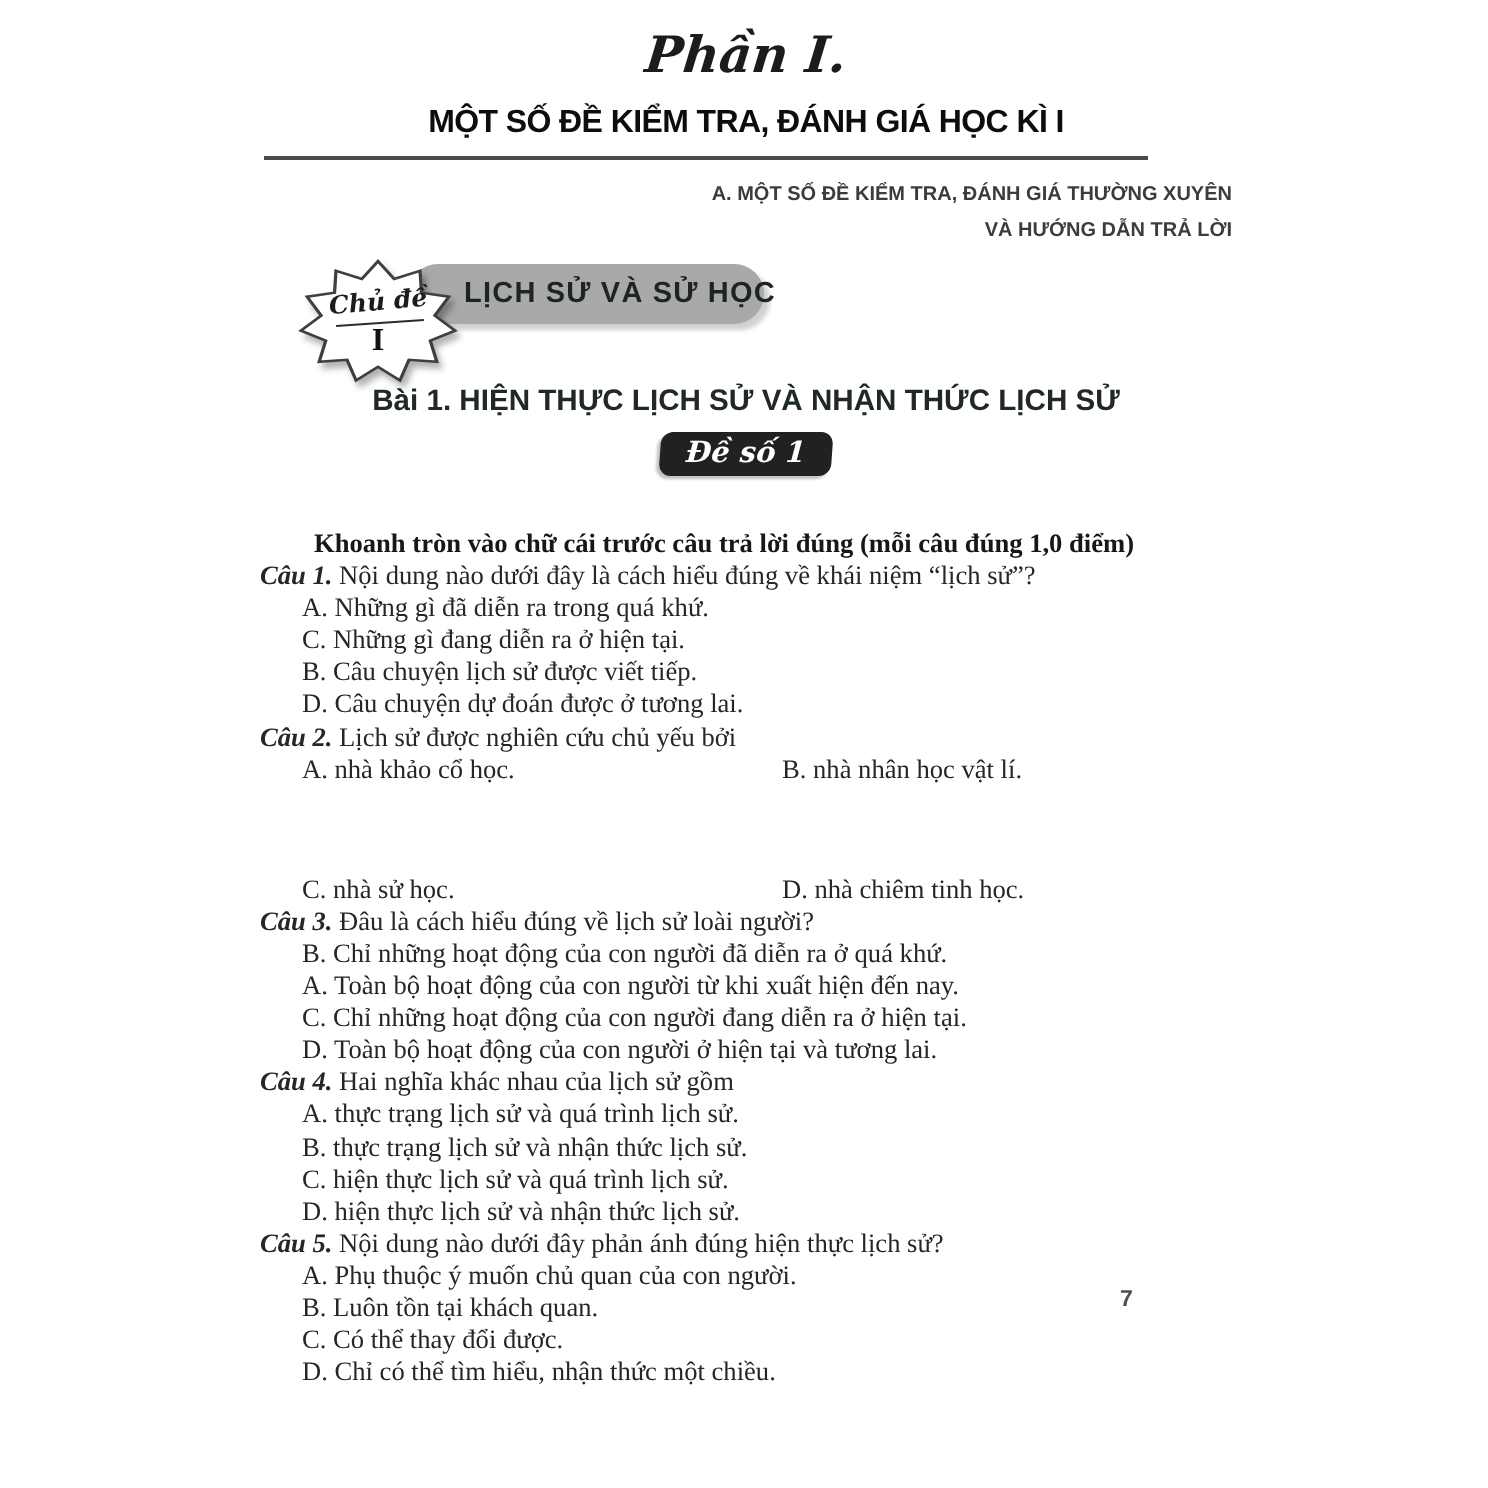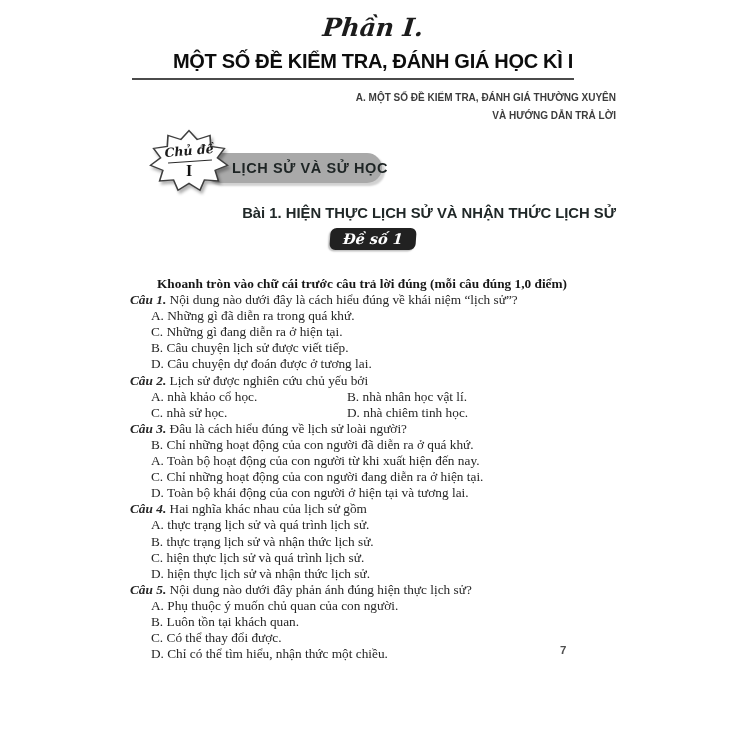--- a/index.html
+++ b/index.html
@@ -9,36 +9,36 @@
 
   .part-label{
     text-align:center;
     font-family:"DejaVu Serif","Liberation Serif",serif;
     font-style:italic;font-weight:bold;font-size:25px;line-height:32px;
     color:#1c1c1c;transform:skewX(-6deg);
   }
   .main-heading{
     margin-top:6px;text-align:center;
     font-family:"Liberation Sans","DejaVu Sans",sans-serif;
-    font-weight:bold;font-size:20px;line-height:23px;letter-spacing:-0.3px;
+    font-weight:bold;font-size:16px;line-height:23px;letter-spacing:-0.3px;
     color:#0d0d0d;
   }
   .heading-rule{
     margin-top:5px;margin-left:2px;width:442px;height:0;
     border-top:2.2px solid #4b4b4b;
   }
   .subtitle{
     margin-top:9px;text-align:right;
     font-family:"Liberation Sans","DejaVu Sans",sans-serif;
     font-weight:600;font-size:10px;line-height:18px;color:#3c3c3c;
   }
 
   .topic-row{position:relative;height:64px;margin-top:4px;}
   .topic-banner{
-    position:absolute;left:74px;top:24px;width:178px;height:30px;
+    position:absolute;left:74px;top:3px;width:178px;height:30px;
     background:#a9a9a9;border-radius:15px;
     box-shadow:3px 3px 2px rgba(0,0,0,0.18);
     display:flex;align-items:center;justify-content:center;
     padding-left:34px;box-sizing:border-box;
   }
   .topic-banner-label{
     font-family:"Liberation Sans","DejaVu Sans",sans-serif;
     font-weight:bold;font-size:14.5px;letter-spacing:0.6px;color:#1d2424;
     white-space:nowrap;
   }
@@ -51,42 +51,42 @@
     transform:rotate(-5deg);
   }
   .star-underline{position:absolute;left:20px;top:32px;width:44px;border-top:1.3px solid #2a2a2a;transform:rotate(-4deg);}
   .star-num{
     position:absolute;left:0;top:33px;width:82px;text-align:center;
     font-family:"Liberation Serif","DejaVu Serif",serif;
     font-weight:bold;font-size:16px;color:#111;
   }
 
   .lesson-heading{
-    margin-top:12px;text-align:right;
+    margin-top:0;text-align:center;
     font-family:"Liberation Sans","DejaVu Sans",sans-serif;
     font-weight:bold;font-size:14.8px;line-height:17px;color:#202828;
     white-space:nowrap;
   }
   .test-badge-wrap{margin-top:6px;text-align:center;}
   .test-badge{
     display:inline-block;background:#212121;color:#ffffff;
     border-radius:6px;padding:2px 13px 3px 13px;
     font-family:"DejaVu Serif","Liberation Serif",serif;
     font-style:italic;font-weight:bold;font-size:14.5px;
     box-shadow:-1.5px 1.5px 1.5px rgba(0,0,0,0.25);
     transform:skewX(-4deg);
   }
 
   .body-text{margin-top:26px;font-size:13.3px;line-height:16.1px;color:#262626;}
   .instruction{font-weight:bold;text-indent:27px;white-space:nowrap;color:#171717;}
   .q-head{white-space:nowrap;}
   .q-label{font-style:italic;font-weight:bold;}
   .options{padding-left:21px;}
   .opt{white-space:nowrap;}
-  .options.two-col{display:grid;grid-template-columns:196px 1fr;}
+  .options.two-col{display:grid;grid-template-columns:196px 1fr;gap:44px;}
 
   .page-num{
     position:absolute;left:560px;top:644px;
     font-family:"Liberation Sans","DejaVu Sans",sans-serif;
     font-weight:bold;font-size:11.5px;color:#4f4f4f;
   }
 </style>
 </head>
 <body>
 
@@ -154,21 +154,21 @@
 
       <div class="q">
         <div class="q-head">
           <span class="q-label">Câu 3.</span>
           <span>Đâu là cách hiểu đúng về lịch sử loài người?</span>
         </div>
         <div class="options">
           <div class="opt">B. Chỉ những hoạt động của con người đã diễn ra ở quá khứ.</div>
           <div class="opt">A. Toàn bộ hoạt động của con người từ khi xuất hiện đến nay.</div>
           <div class="opt">C. Chỉ những hoạt động của con người đang diễn ra ở hiện tại.</div>
-          <div class="opt">D. Toàn bộ khái động của con người ở hiện tại và tương lai.</div>
+          <div class="opt">D. Toàn bộ hoạt động của con người ở hiện tại và tương lai.</div>
         </div>
       </div>
 
       <div class="q">
         <div class="q-head">
           <span class="q-label">Câu 4.</span>
           <span>Hai nghĩa khác nhau của lịch sử gồm</span>
         </div>
         <div class="options">
           <div class="opt">A. thực trạng lịch sử và quá trình lịch sử.</div>

